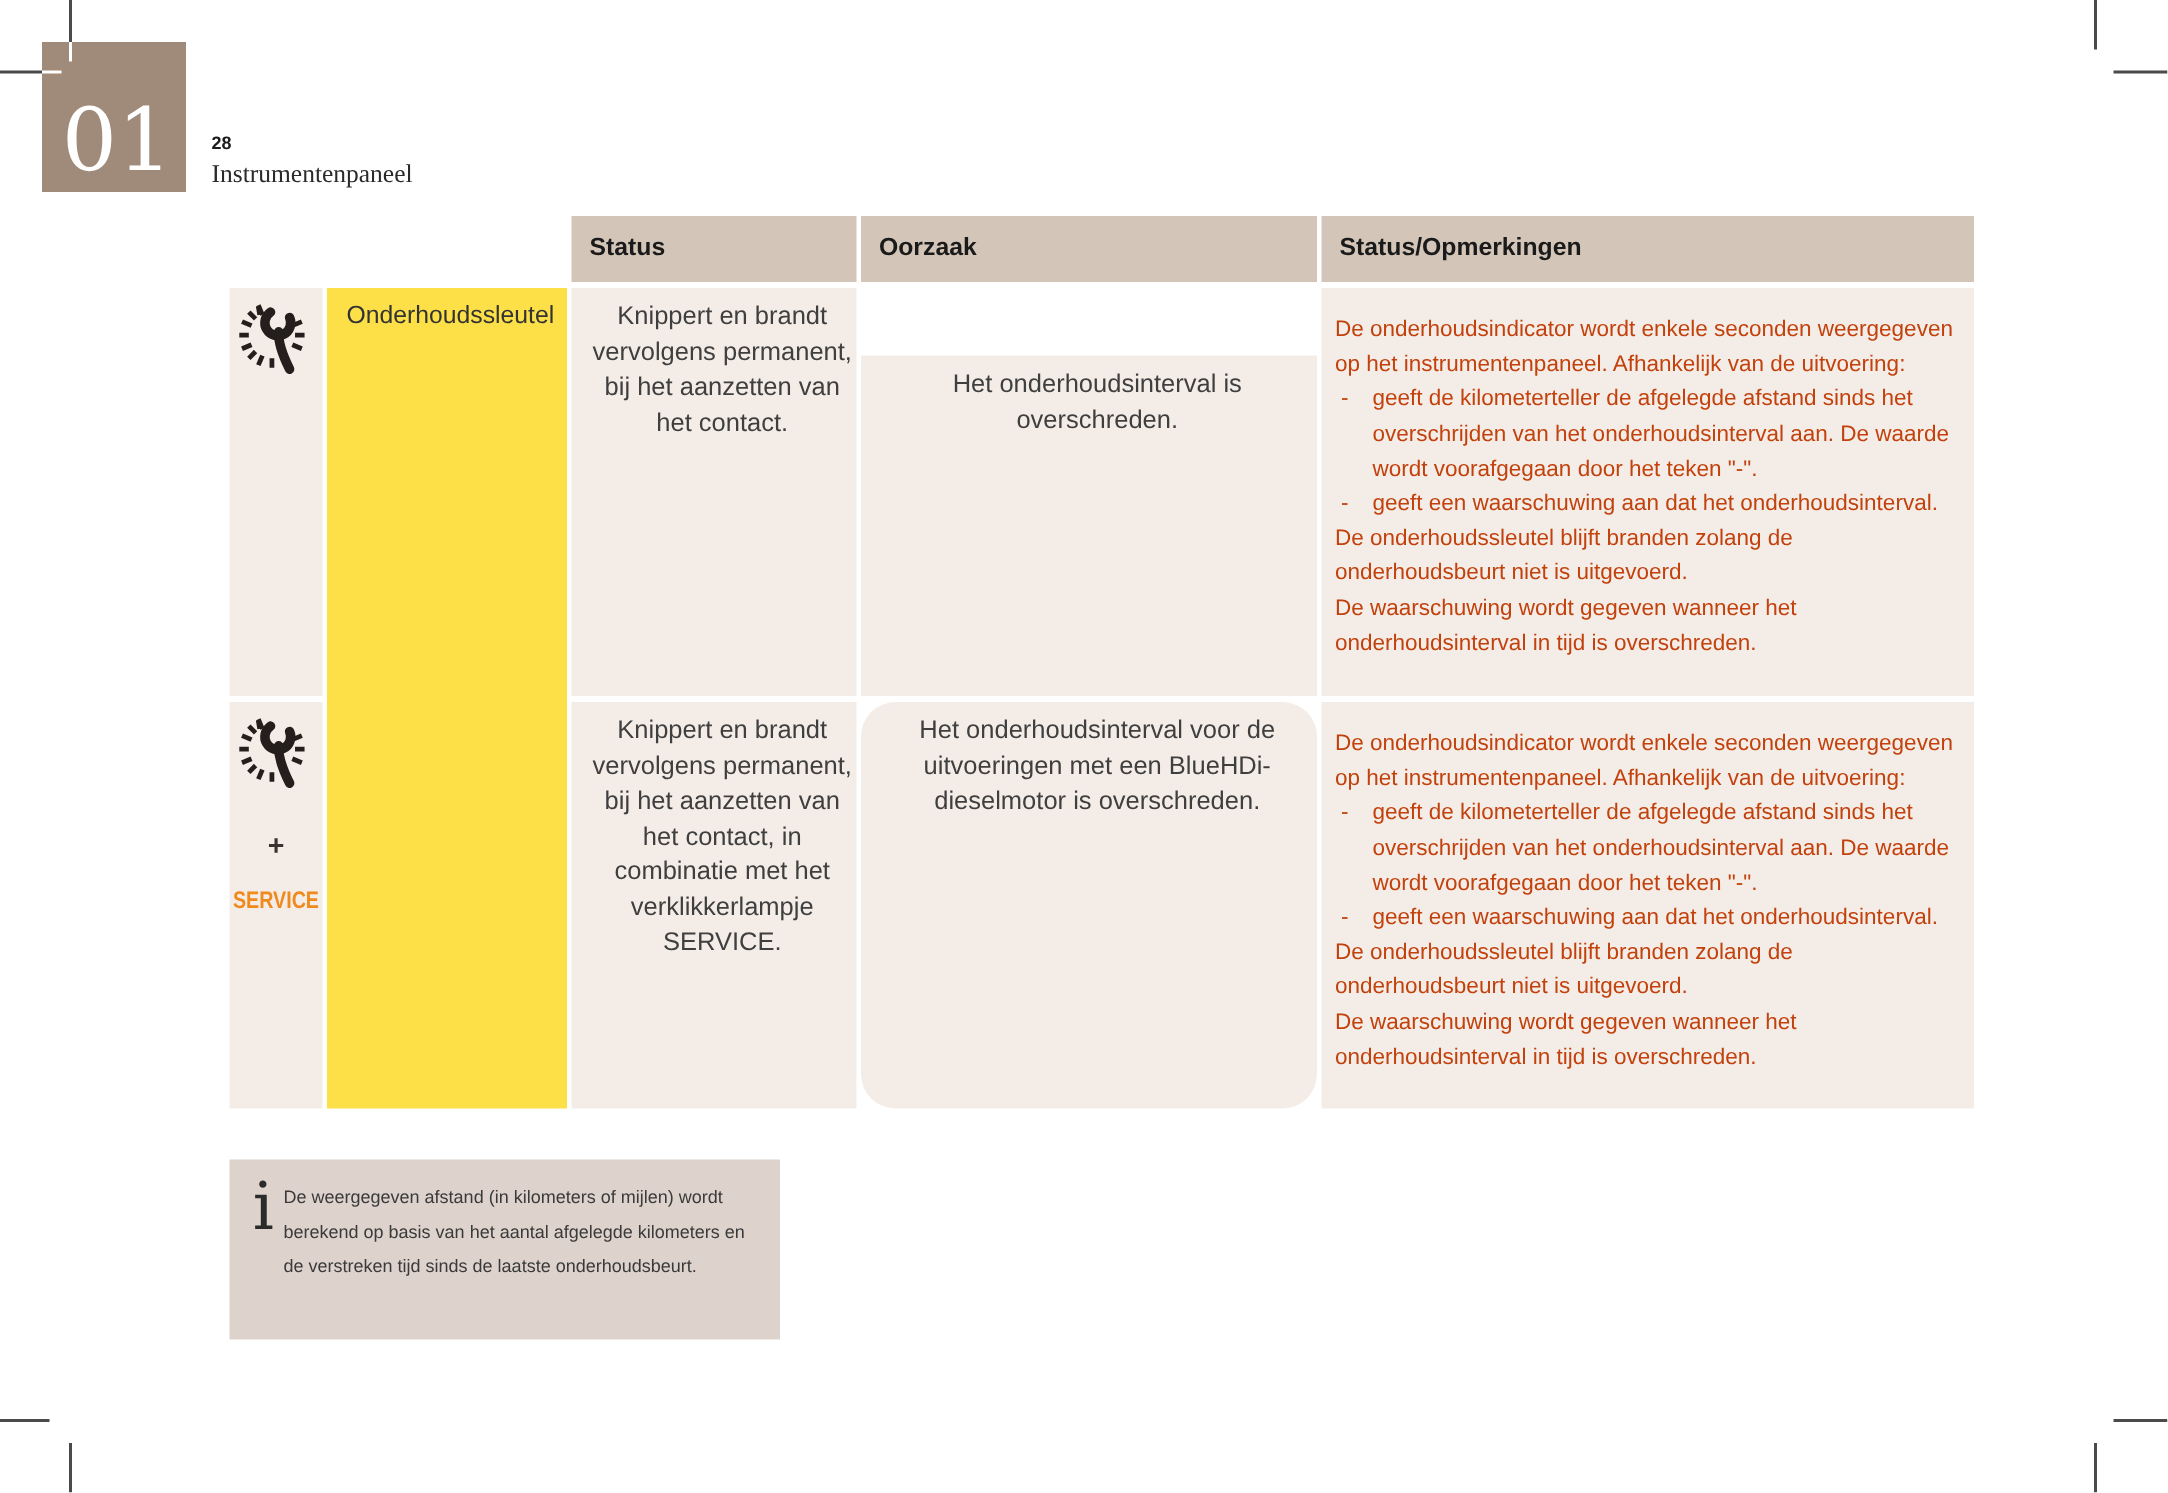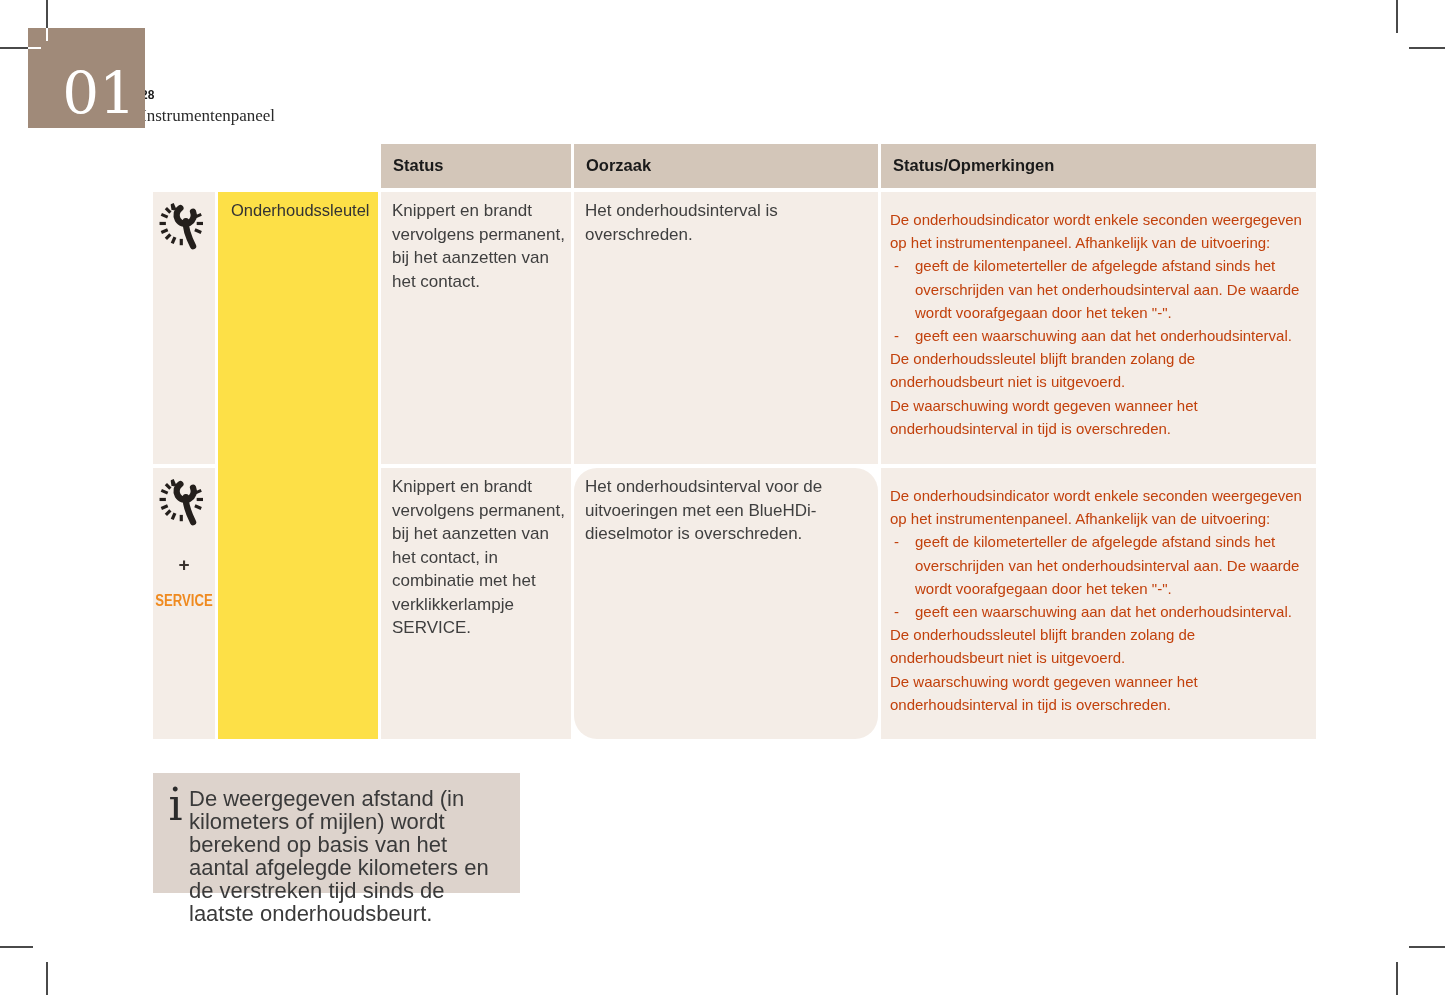--- a/index.html
+++ b/index.html
@@ -13,21 +13,21 @@
   }
   .page { position: absolute; inset: 0; }
 
   
   .mark { position: absolute; background: #4a4a4a; }
   .mark.white { background: #ffffff; z-index: 3; }
 
   
   .chapter-badge {
     position: absolute; left: 28px; top: 28px;
-    width: 117px; height: 100px;
+    width: 96px; height: 100px;
     background: #a08a79;
     display: flex; align-items: flex-end; justify-content: flex-end;
     z-index: 2;
   }
   .chapter-badge span {
     font-family: "DejaVu Serif", serif;
     font-weight: 400;
     font-size: 58px; line-height: 0.92;
     color: #ffffff;
     padding: 0 9px 8px 0;
@@ -78,24 +78,25 @@
   .name-cell {
     grid-area: 2 / 2 / 4 / 3;
     background: #fde047;
     padding: 8px 10px 0 13px;
     font-size: 16.5px; color: #333333; line-height: 1.25;
   }
 
   .status-cell, .cause-cell {
     font-size: 17px; line-height: 23.5px; color: #3f3f3f;
     padding: 7px 0 0 11px;
+    text-align: center;
   }
   .status-r1 { grid-area: 2 / 3 / 3 / 4; }
   .status-r2 { grid-area: 3 / 3 / 4 / 4; }
-  .cause-r1  { grid-area: 2 / 4 / 3 / 5; }
+  .cause-r1  { grid-area: 2 / 4 / 3 / 5; margin-top: 45px; }
   .cause-r2  { grid-area: 3 / 4 / 4 / 5; border-radius: 23px; }
 
   .actions-cell {
     font-size: 15px; line-height: 23.2px; color: #c2410c;
     padding: 16px 9px 0 9px;
   }
   .actions-r1 { grid-area: 2 / 5 / 3 / 6; }
   .actions-r2 { grid-area: 3 / 5 / 4 / 6; }
   .actions-cell p { margin: 0; }
   .bullet-row { display: flex; }
@@ -114,21 +115,21 @@
   }
   .info-i {
     font-family: "DejaVu Serif", serif;
     font-size: 44px; line-height: 40px;
     color: #2b2b2b;
     width: 23px; flex: 0 0 23px;
     text-align: center;
   }
   .info-box p {
     margin: 2px 0 0 2px;
-    font-size: 22px; line-height: 23px; color: #3a3a3a;
+    font-size: 12px; line-height: 23px; color: #3a3a3a;
   }
 </style>
 </head>
 <body>
 
 <div class="page">
 
   <div class="mark" style="left:46px; top:0; width:2px; height:33px;"></div>
   <div class="mark white" style="left:46px; top:28px; width:2px; height:13px;"></div>
   <div class="mark" style="left:0; top:47px; width:33px; height:2px;"></div>

